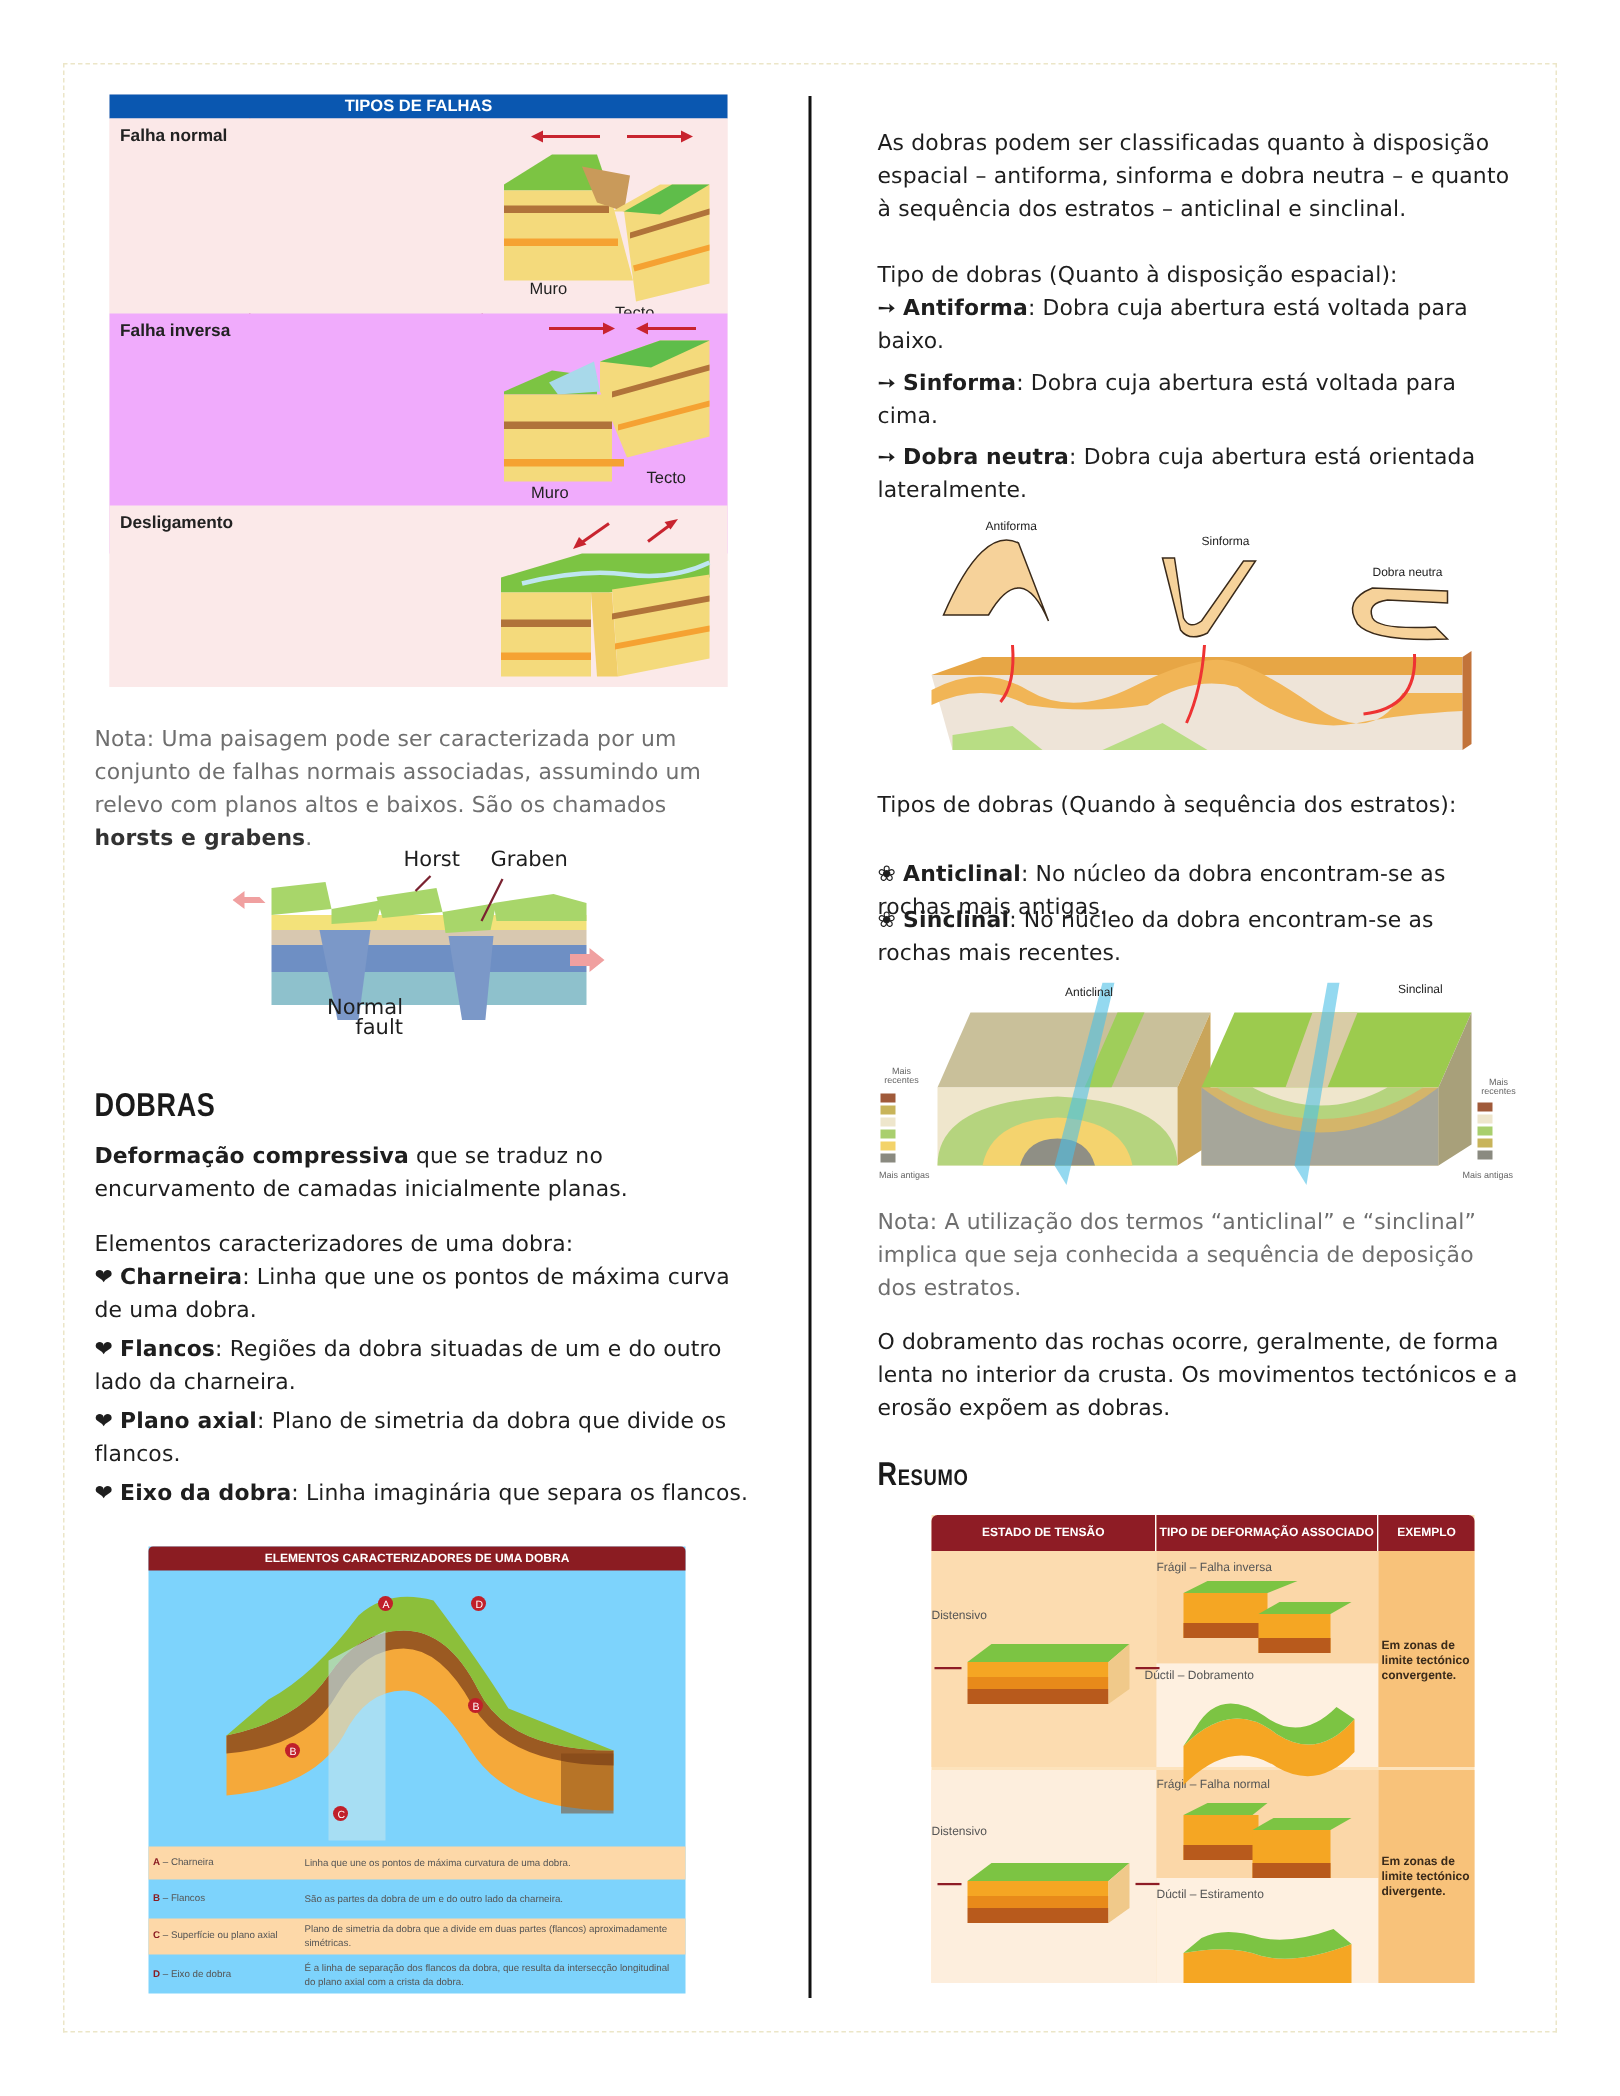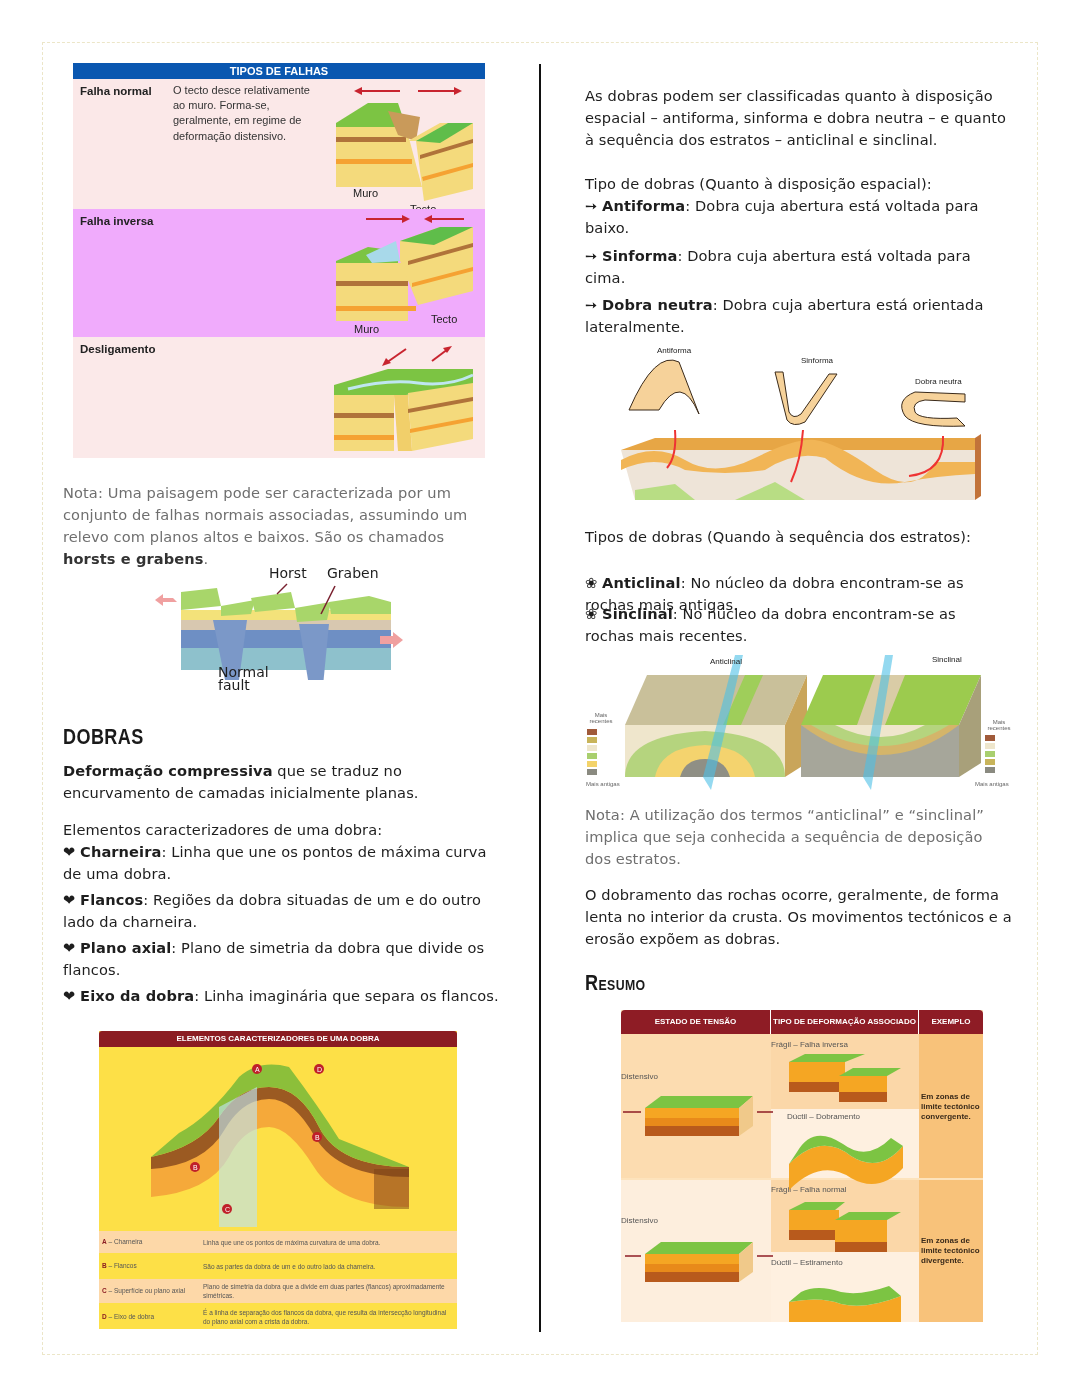--- a/index.html
+++ b/index.html
@@ -18,40 +18,39 @@
   .frow .c1{position:absolute;left:7px;top:6px;font-weight:bold;font-size:11.5px;color:#222}
   .frow .c2{position:absolute;left:100px;top:4px;width:150px;font-size:11px;line-height:15.2px;color:#333}
   .vline{position:absolute;top:16px;width:1px;height:379px;background:#c86a78}
   .fig{position:absolute}
   .lbl{position:absolute;font-family:"Liberation Sans",sans-serif;font-size:11px;color:#222}
   
   .rtable{position:absolute;left:621px;top:1010px;width:362px;height:312px;background:#fde3bc;font-family:"Liberation Sans",sans-serif}
   .rhead{position:absolute;top:0;height:24px;background:#8e1c25;color:#fff;font-size:8px;font-weight:bold;text-align:center;line-height:24px;border-right:1px solid #fff}
   .rcell{position:absolute;font-size:8px;color:#555;text-align:left}
   
-  .etable{position:absolute;left:99px;top:1031px;width:358px;height:298px;background:#fde047;font-family:"Liberation Sans",sans-serif}
+  .etable{position:absolute;left:99px;top:1031px;width:358px;height:298px;background:#7dd3fc;font-family:"Liberation Sans",sans-serif}
   .ehead{height:16px;background:#8b1c22;color:#fff;font-size:8px;font-weight:bold;text-align:center;line-height:16px;border-radius:3px 3px 0 0}
   .erow{position:absolute;left:0;width:358px;font-size:6.5px;color:#555}
   .erow .k{position:absolute;left:3px}
   .erow .v{position:absolute;left:104px;width:250px;line-height:9px}
 </style>
 </head>
 <body>
 
 <div class="page"></div>
 <div class="divider"></div>
 
 <div class="ftable">
   <div class="head">TIPOS DE FALHAS</div>
   <div class="vline" style="left:93px"></div>
   <div class="vline" style="left:248px"></div>
 
   <div class="frow" style="top:16px;height:130px;background:#fbe8e8">
     <div class="c1">Falha normal</div>
-    <div class="c2">O tecto desce relativamente ao muro. Forma-se, geralmente, em regime de deformação distensivo.</div>
     <svg class="fig" style="left:255px;top:2px" width="150" height="126">
       <line x1="30" y1="10" x2="72" y2="10" stroke="#c8242f" stroke-width="2"></line>
         <polygon points="26,10 34,6 34,14" fill="#c8242f"></polygon>
       <line x1="90" y1="10" x2="130" y2="10" stroke="#c8242f" stroke-width="2"></line>
         <polygon points="134,10 126,6 126,14" fill="#c8242f"></polygon>
       <polygon points="8,42 40,22 70,22 78,46 8,46" fill="#7cc443"></polygon>
       <polygon points="8,46 78,46 94,106 8,106" fill="#f4da7c"></polygon>
       <rect x="8" y="56" width="70" height="5" fill="#b0733a"></rect>
       <rect x="8" y="78" width="76" height="5" fill="#f5a232"></rect>
       <polygon points="60,30 92,36 88,60 70,54" fill="#c99a5a"></polygon>
@@ -124,21 +123,21 @@
     <polygon points="174,22 214,16 236,22 236,34 176,34" fill="#a8d66a"></polygon>
     <polygon points="58,40 92,40 84,100 70,100" fill="#7b98c8"></polygon>
     <polygon points="144,44 174,44 168,106 154,106" fill="#7b98c8"></polygon>
   </g>
   <polygon points="225,56 238,56 238,52 248,60 238,68 238,64 225,64" fill="#f0a0a0"></polygon>
   <line x1="122" y1="14" x2="132" y2="4" stroke="#7a2230" stroke-width="1.5"></line>
   <line x1="166" y1="34" x2="180" y2="6" stroke="#7a2230" stroke-width="1.5"></line>
 </svg>
 <div style="position:absolute;left:269px;top:565px;font-size:14px;font-family:'DejaVu Sans',sans-serif">Horst</div>
 <div style="position:absolute;left:327px;top:565px;font-size:14px;font-family:'DejaVu Sans',sans-serif">Graben</div>
-<div style="position:absolute;left:218px;top:666px;font-size:14px;line-height:13px;text-align:left;font-family:'DejaVu Sans',sans-serif">
+<div style="position:absolute;left:218px;top:666px;font-size:14px;line-height:13px;text-align:right;font-family:'DejaVu Sans',sans-serif">
   <div>Normal</div>
   <div>fault</div>
 </div>
 
 <div class="h" style="left:63px;top:724px">DOBRAS</div>
 
 <div class="txt" style="left:63px;top:760px;width:430px">
   <b>Deformação compressiva</b><span> que se traduz no encurvamento de camadas inicialmente planas.</span>
 </div>
 
@@ -284,21 +283,21 @@
   <div style="position:absolute;left:150px;top:99px;width:148px;height:69px;background:#fef0e0"></div>
   <div style="position:absolute;left:298px;top:24px;width:64px;height:144px;background:#f8c27a"></div>
 
   <div style="position:absolute;left:0;top:170px;width:150px;height:142px;background:#fdeedd"></div>
   <div style="position:absolute;left:150px;top:170px;width:148px;height:72px;background:#fbd7a8"></div>
   <div style="position:absolute;left:150px;top:242px;width:148px;height:70px;background:#fef0e0"></div>
   <div style="position:absolute;left:298px;top:170px;width:64px;height:142px;background:#f8c27a"></div>
 
   <div class="rcell" style="left:0;top:62px;width:158px">Distensivo</div>
   <div class="rcell" style="left:150px;top:30px;width:148px">Frágil – Falha inversa</div>
-  <div class="rcell" style="left:166px;top:102px;width:148px">Dúctil – Dobramento</div>
+  <div class="rcell" style="left:142px;top:102px;width:148px">Dúctil – Dobramento</div>
   <div class="rcell" style="left:300px;top:82px;width:60px;font-weight:bold;color:#3a2a1a;line-height:10px">Em zonas de limite tectónico convergente.</div>
 
   <div class="rcell" style="left:0;top:206px;width:158px">Distensivo</div>
   <div class="rcell" style="left:150px;top:175px;width:148px">Frágil – Falha normal</div>
   <div class="rcell" style="left:150px;top:248px;width:148px">Dúctil – Estiramento</div>
   <div class="rcell" style="left:300px;top:226px;width:60px;font-weight:bold;color:#3a2a1a;line-height:10px">Em zonas de limite tectónico divergente.</div>
 
   <svg style="position:absolute;left:0;top:24px" width="362" height="288">
 
     <polygon points="24,74 40,62 132,62 118,74" fill="#7cc443"></polygon>

